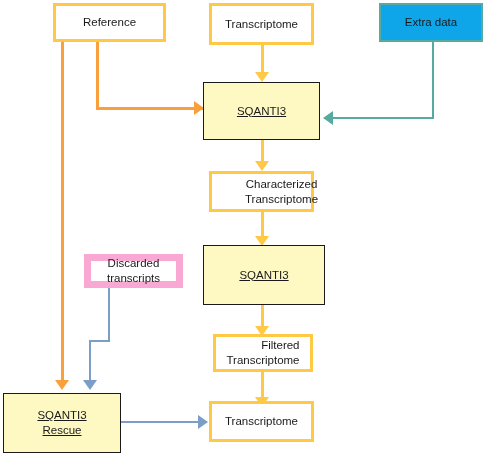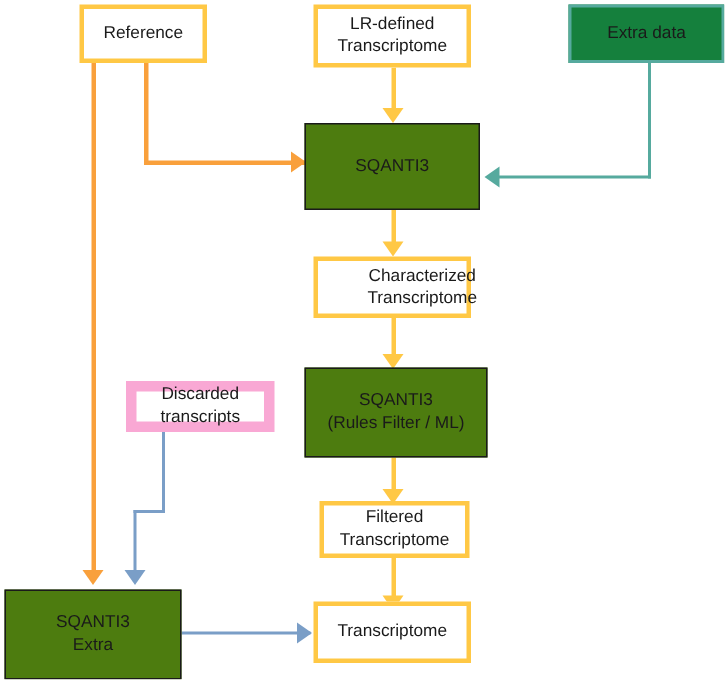--- a/index.html
+++ b/index.html
@@ -30,30 +30,31 @@
     line-height: 15px;
     z-index: 5;
     white-space: nowrap;
   }
   
   .node.data-yellow {
     background: #ffffff;
     border: 3px solid #ffc845;
   }
   .node.data-teal {
-    background: #15803d;
+    background: #0ea5e9;
     border: 2px solid #56aa9e;
   }
   .node.data-blue {
     background: #ffffff;
     border: 7px solid #f9a8d4;
   }
   .node.process-grey {
-    background: #4d7c0f;
+    background: #fef9c3;
     border: 1px solid #1a1a1a;
+    text-decoration: underline;
   }
   .node .label-lines {
     display: block;
   }
   .node .label-lines span {
     display: block;
   }
 
   
   .seg {
@@ -127,29 +128,28 @@
   <div class="seg thin h c-blue" style="left:89px; top:340px; width:21px;"></div>
   <div class="seg thin v c-blue" style="left:89px; top:340px; height:44px;"></div>
   <div class="arw down a-blue" style="left:83px; top:380px;"></div>
 
   <div class="seg v c-orange" style="left:61px; top:41px; height:344px;"></div>
   <div class="arw down a-orange" style="left:55px; top:380px;"></div>
 
   <div class="seg thin h c-blue" style="left:121px; top:421px; width:86px;"></div>
   <div class="arw right a-blue" style="left:198px; top:415px;"></div>
 
-  <div class="node data-yellow" style="left:53px; top:3px; width:85px; height:39px;">
+  <div class="node data-yellow" style="left:53px; top:3px; width:113px; height:39px;">
     <span class="label-lines">
       <span>Reference</span>
     </span>
   </div>
 
   <div class="node data-yellow" style="left:209px; top:3px; width:105px; height:42px;">
     <span class="label-lines">
-      <span>LR-defined</span>
       <span>Transcriptome</span>
     </span>
   </div>
 
   <div class="node data-teal" style="left:379px; top:3px; width:104px; height:39px;">
     <span class="label-lines">
       <span>Extra data</span>
     </span>
   </div>
 
@@ -162,42 +162,41 @@
   <div class="node data-yellow" style="left:209px; top:171px; width:105px; height:41px;padding-left:40px;">
     <span class="label-lines">
       <span>Characterized</span>
       <span>Transcriptome</span>
     </span>
   </div>
 
   <div class="node process-grey" style="left:203px; top:245px; width:122px; height:60px;">
     <span class="label-lines">
       <span>SQANTI3</span>
-      <span>(Rules Filter / ML)</span>
     </span>
   </div>
 
   <div class="node data-blue" style="left:84px; top:254px; width:99px; height:34px;">
     <span class="label-lines">
       <span>Discarded</span>
       <span>transcripts</span>
     </span>
   </div>
 
-  <div class="node data-yellow" style="left:213px; top:334px; width:100px; height:38px;">
+  <div class="node data-yellow" style="left:213px; top:334px; width:100px; height:38px;text-align:right;">
     <span class="label-lines">
       <span>Filtered</span>
       <span>Transcriptome</span>
     </span>
   </div>
 
   <div class="node process-grey" style="left:3px; top:393px; width:118px; height:60px;">
     <span class="label-lines">
       <span>SQANTI3</span>
-      <span>Extra</span>
+      <span>Rescue</span>
     </span>
   </div>
 
   <div class="node data-yellow" style="left:209px; top:401px; width:105px; height:41px;">
     <span class="label-lines">
       <span>Transcriptome</span>
     </span>
   </div>
 
 </div>

